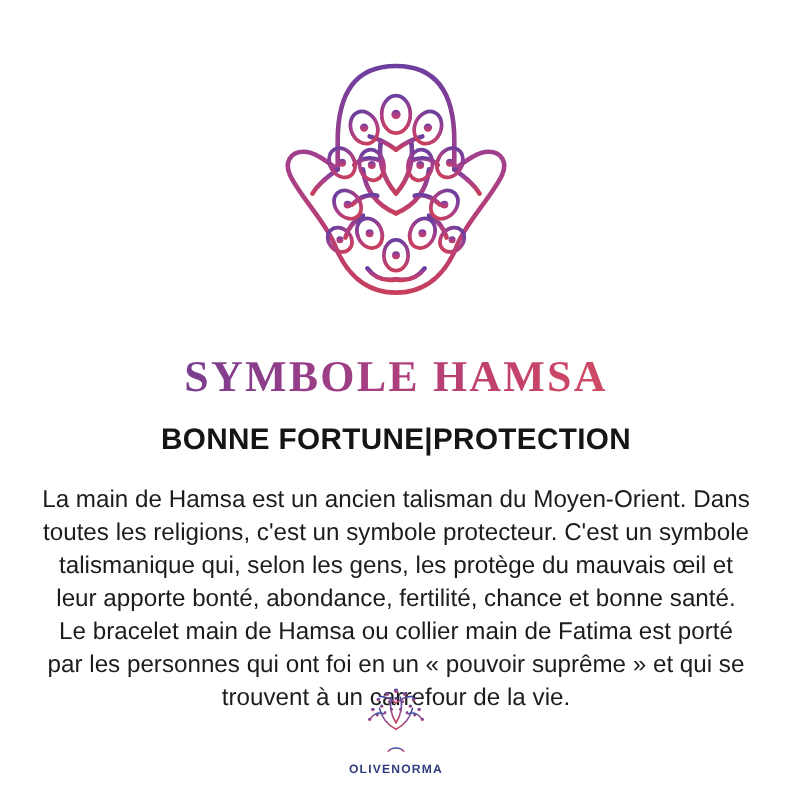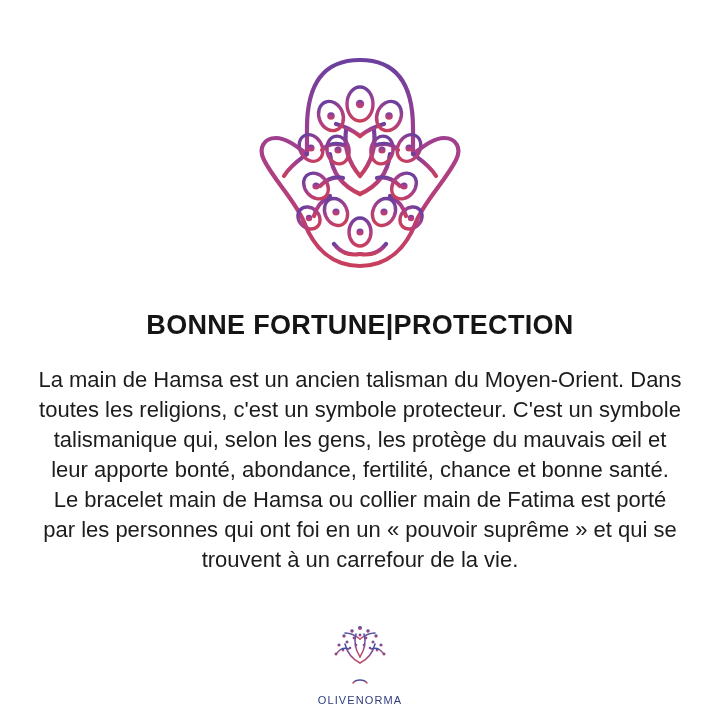--- a/index.html
+++ b/index.html
@@ -81,21 +81,21 @@
     flex-direction: column;
     align-items: center;
   }
   .footer-tree {
     width: 74px;
     height: 72px;
   }
   .brand {
     margin-top: 3px;
     font-size: 11px;
-    font-weight: normal;
+    font-weight: bold;
     letter-spacing: 1.1px;
     color: #2f3d7e;
   }
 </style>
 </head>
 <body>
 
 <div class="page">
 
   <div class="hamsa-wrap">
@@ -171,20 +171,21 @@
         <circle cx="194" cy="160" r="3.6"></circle>
         <circle cx="126" cy="186" r="3.6"></circle>
         <circle cx="174" cy="186" r="3.6"></circle>
         <circle cx="150" cy="206" r="3.6"></circle>
         <circle cx="99" cy="192" r="3.2"></circle>
         <circle cx="201" cy="192" r="3.2"></circle>
       </g>
     </svg>
   </div>
 
+  <div class="title">SYMBOLE  HAMSA</div>
 
   <div class="subtitle">BONNE FORTUNE|PROTECTION</div>
 
   <p class="body-text">La main de Hamsa est un ancien talisman du Moyen-Orient. Dans toutes les religions, c'est un symbole protecteur. C'est un symbole talismanique qui, selon les gens, les protège du mauvais œil et leur apporte bonté, abondance, fertilité, chance et bonne santé. Le bracelet main de Hamsa ou collier main de Fatima est porté par les personnes qui ont foi en un « pouvoir suprême » et qui se trouvent à un carrefour de la vie.</p>
 
   <div class="footer">
     <svg class="footer-tree" viewBox="0 0 74 72" aria-hidden="true">
       <defs>
         <linearGradient id="treeGrad" x1="0" y1="0" x2="0" y2="1">
           <stop offset="0%" stop-color="#3b4fa0"></stop>

